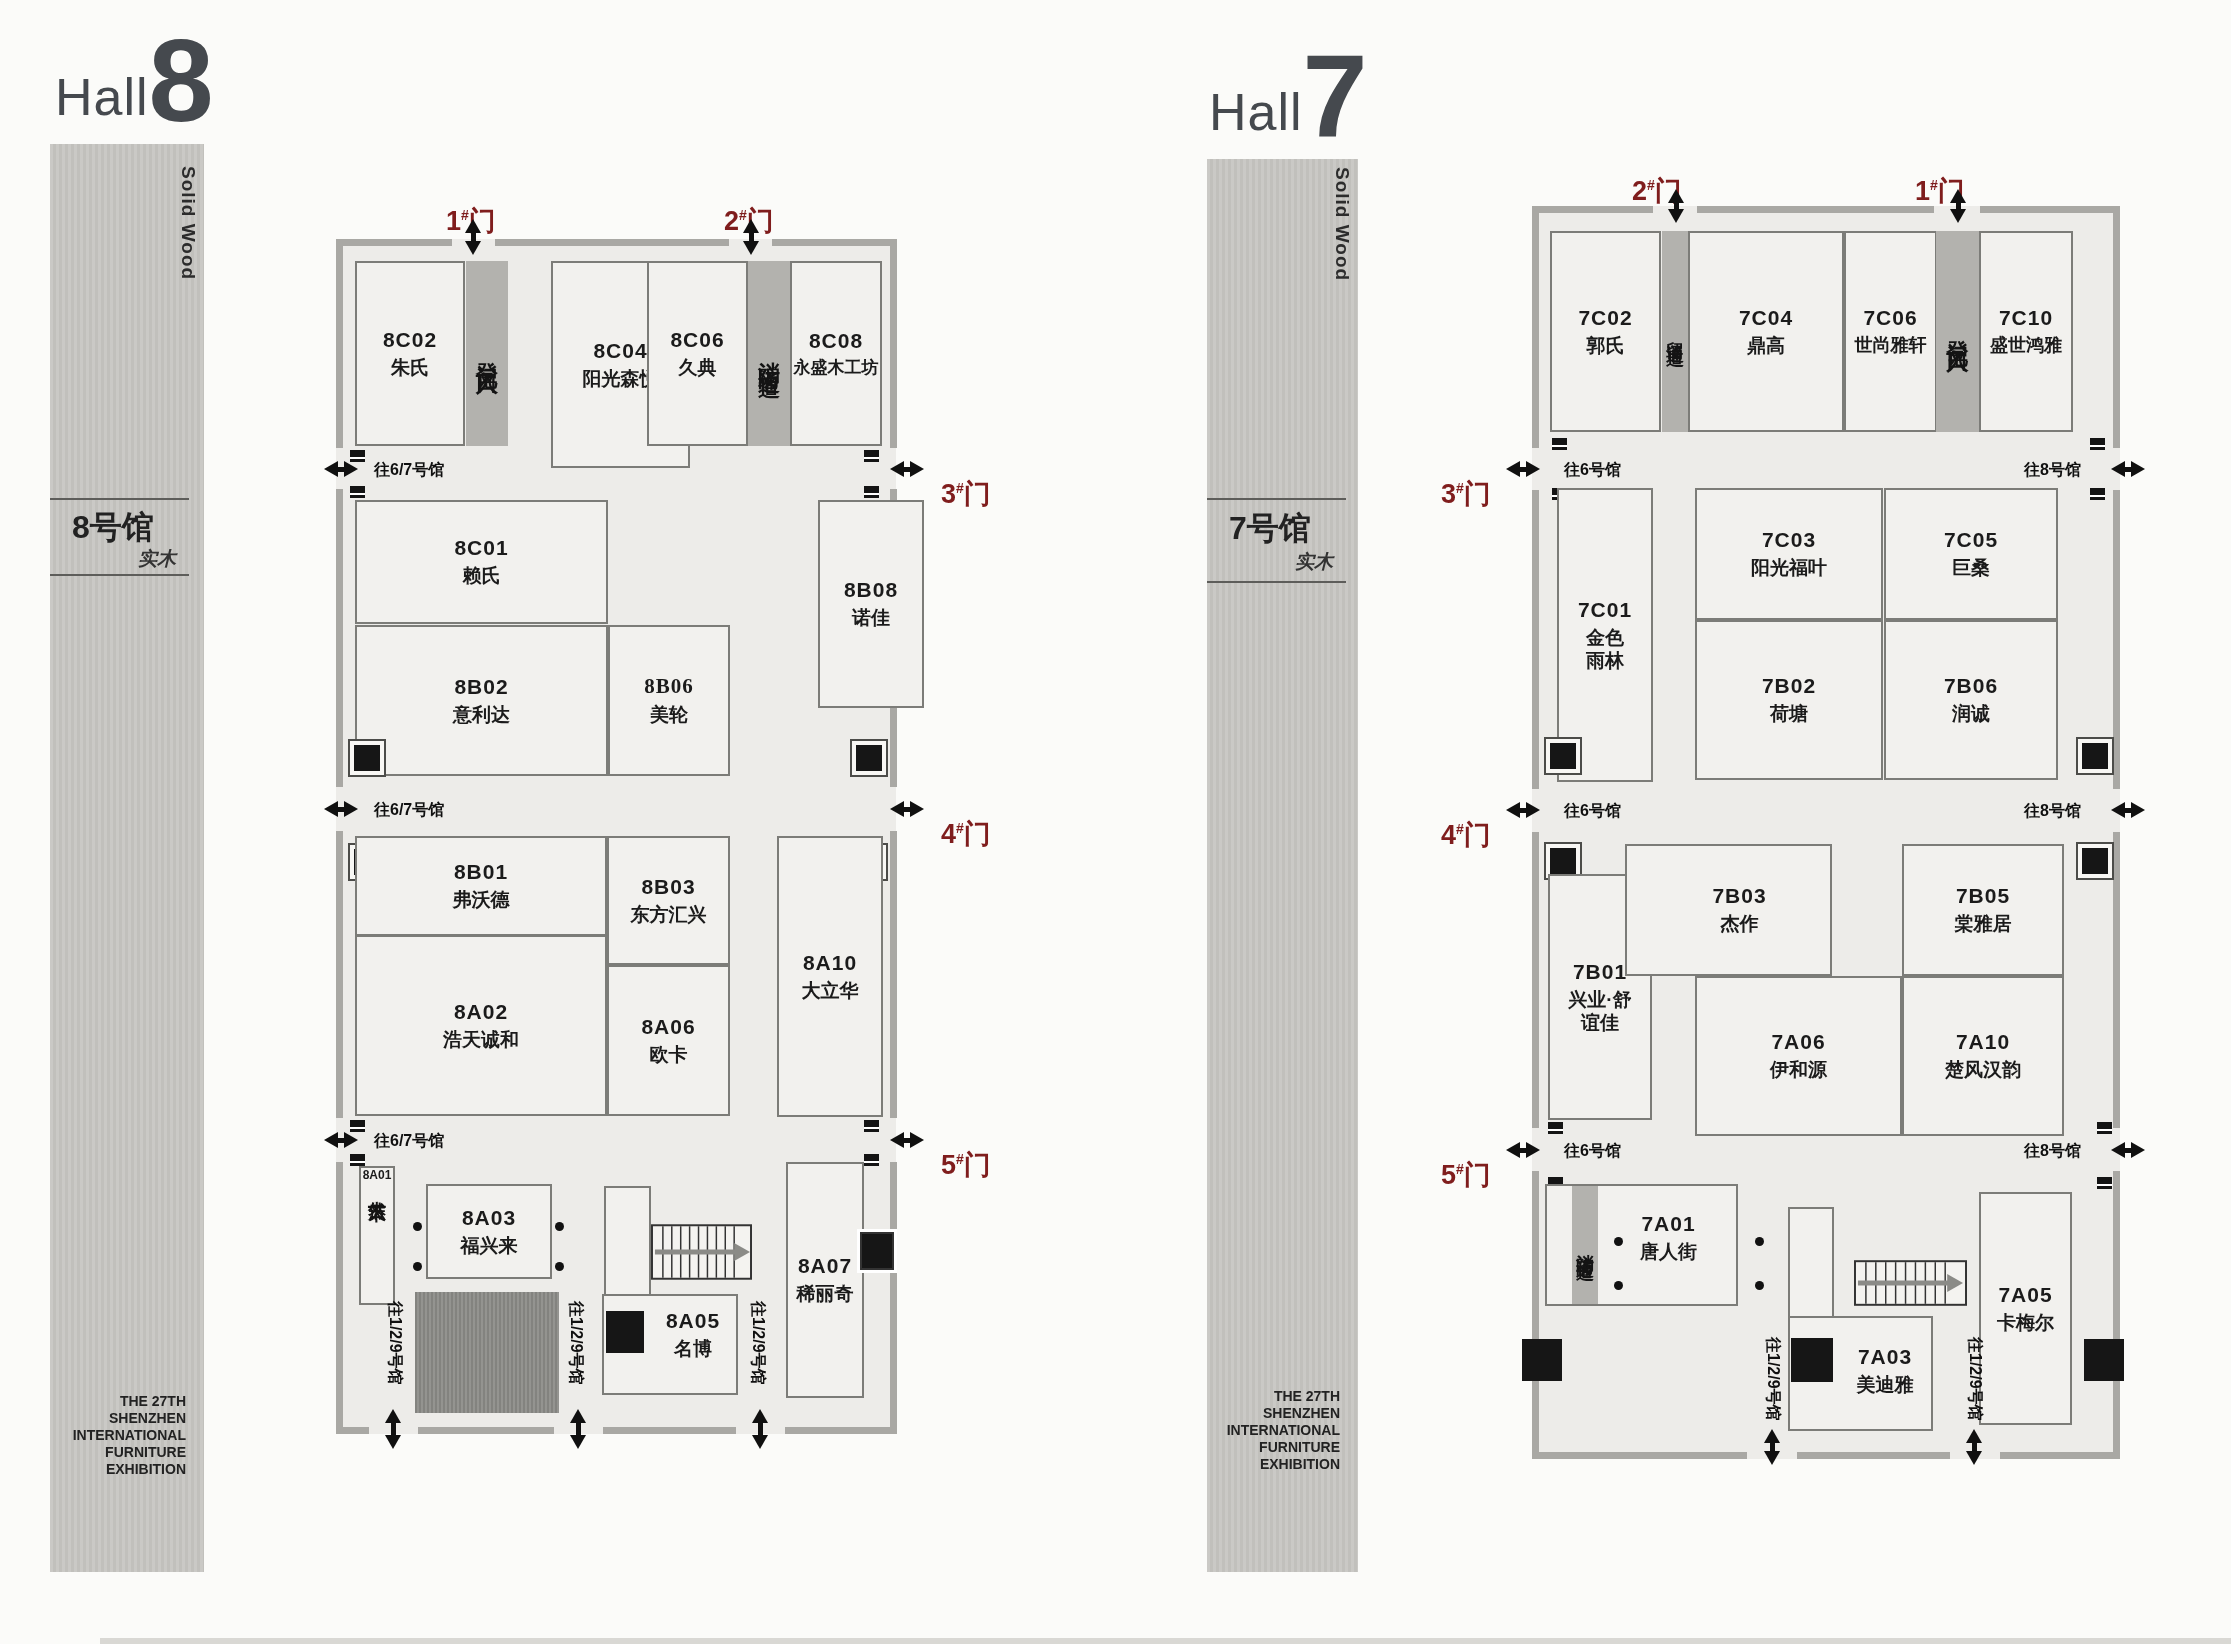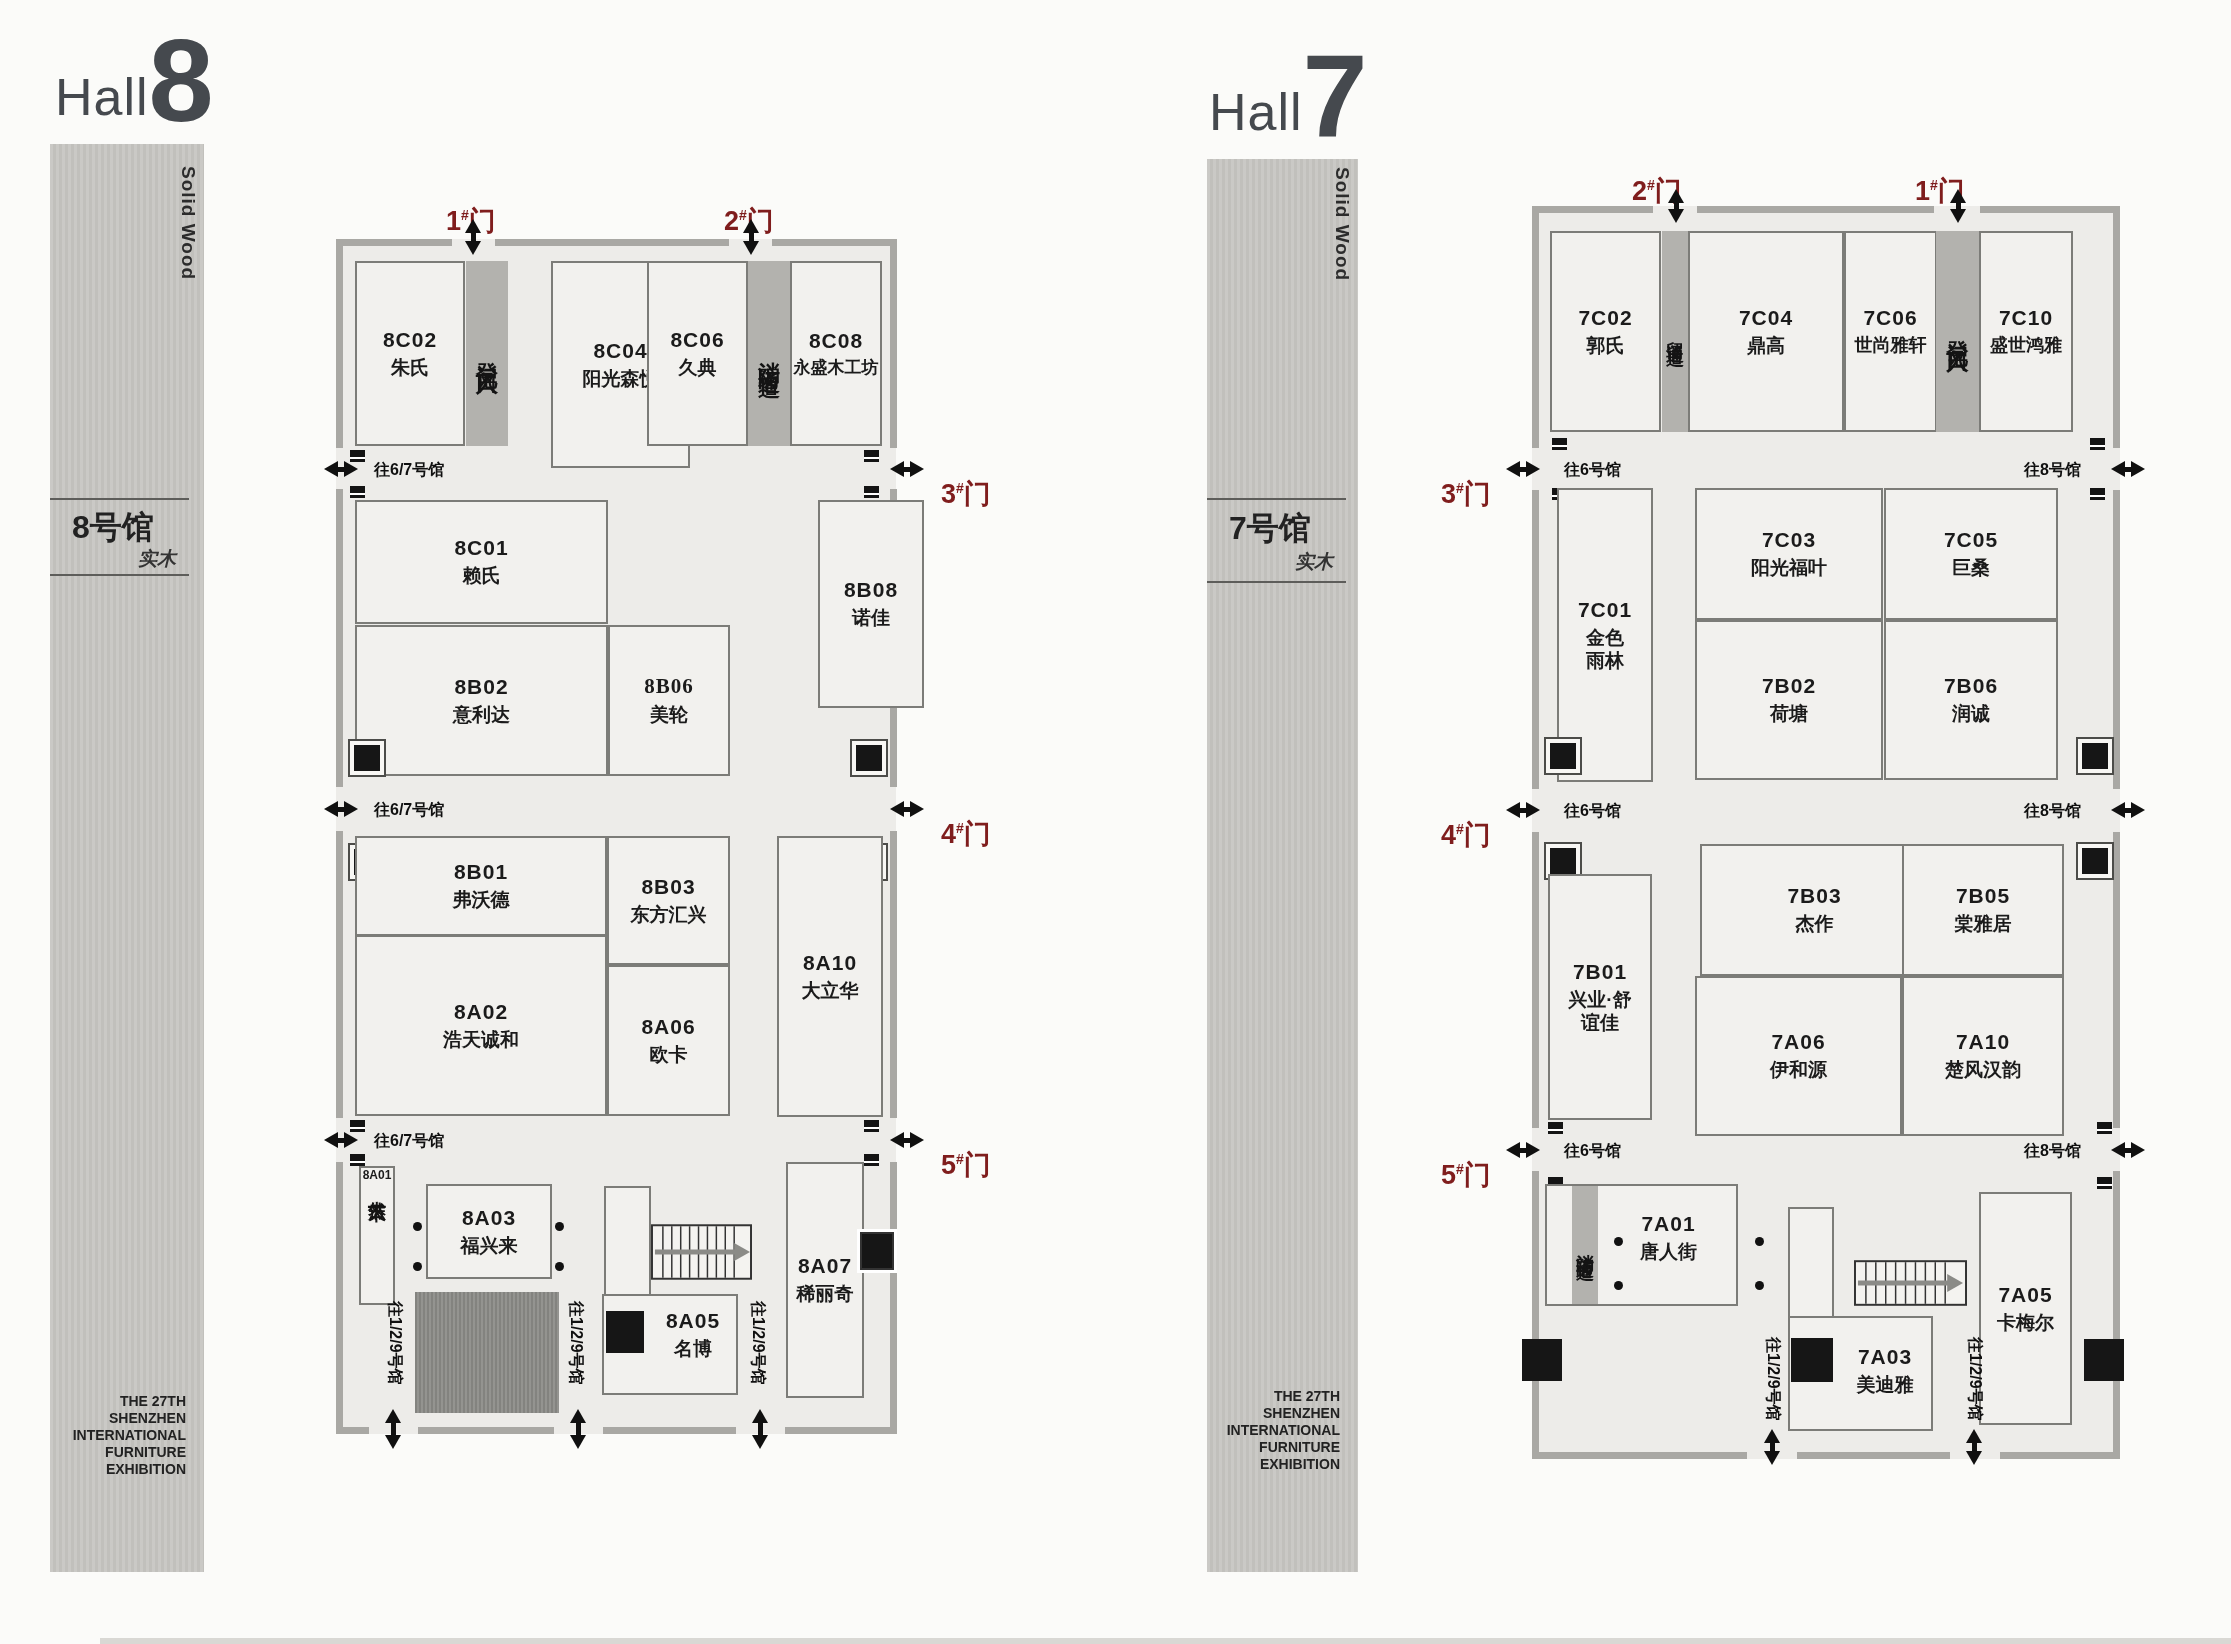--- a/index.html
+++ b/index.html
@@ -393,21 +393,21 @@
   <div class="ah" style="left:2103px;top:799px;width:50px;height:22px;">
       <i></i>
     </div>
   <div class="bigsq" style="left:1546px;top:844px;"></div>
   <div class="bigsq" style="left:2078px;top:844px;"></div>
 
   <div class="booth" style="left:1548px;top:874px;width:104px;height:246px;">
     <div class="bcode">7B01</div>
     <div class="bname" style="width:68px;">兴业·舒谊佳</div>
   </div>
-  <div class="booth" style="left:1700px;top:844px;width:207px;height:132px;padding-left:22px;">
+  <div class="booth" style="left:1625px;top:844px;width:207px;height:132px;padding-left:22px;">
     <div class="bcode">7B03</div>
     <div class="bname">杰作</div>
   </div>
   <div class="booth" style="left:1902px;top:844px;width:162px;height:132px;">
     <div class="bcode">7B05</div>
     <div class="bname">棠雅居</div>
   </div>
   <div class="booth" style="left:1695px;top:976px;width:207px;height:160px;">
     <div class="bcode">7A06</div>
     <div class="bname">伊和源</div>

